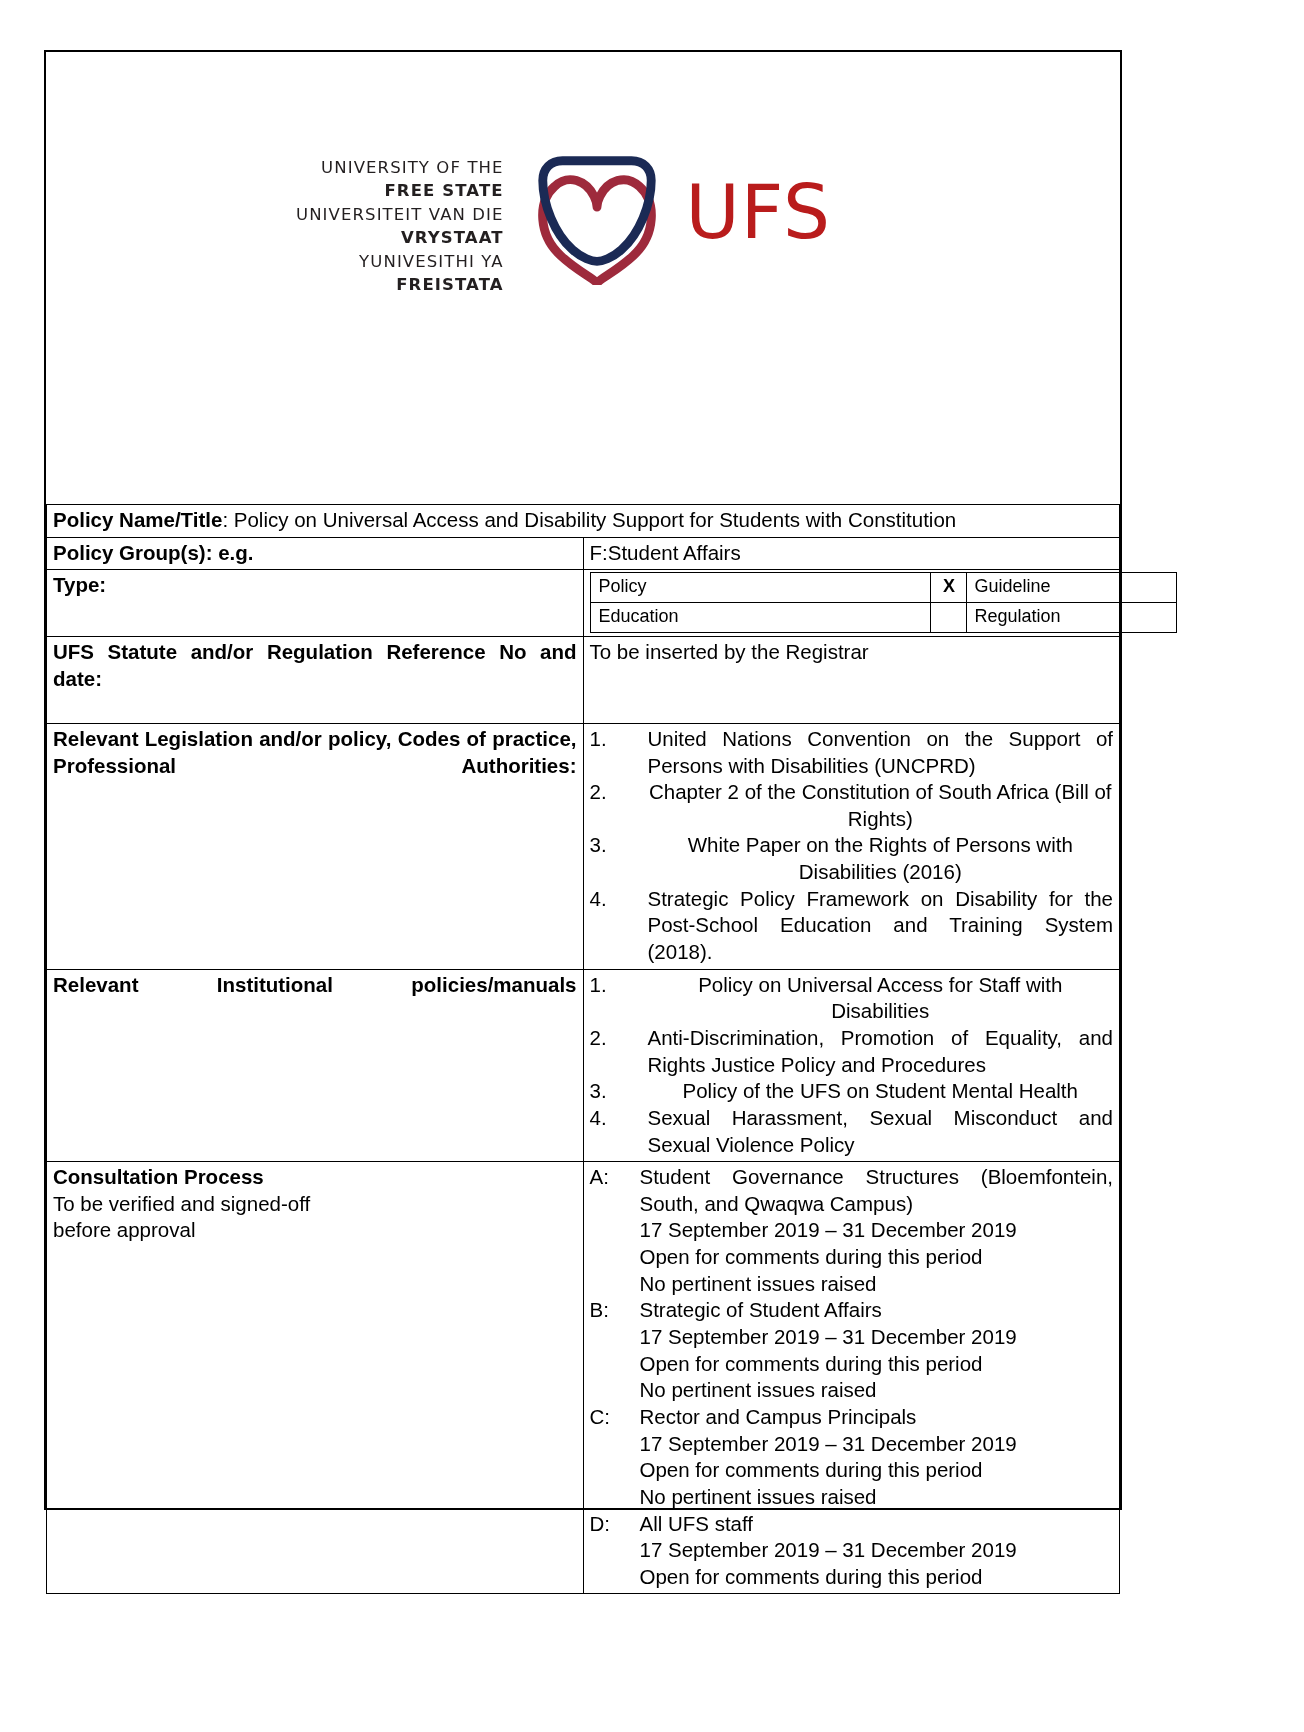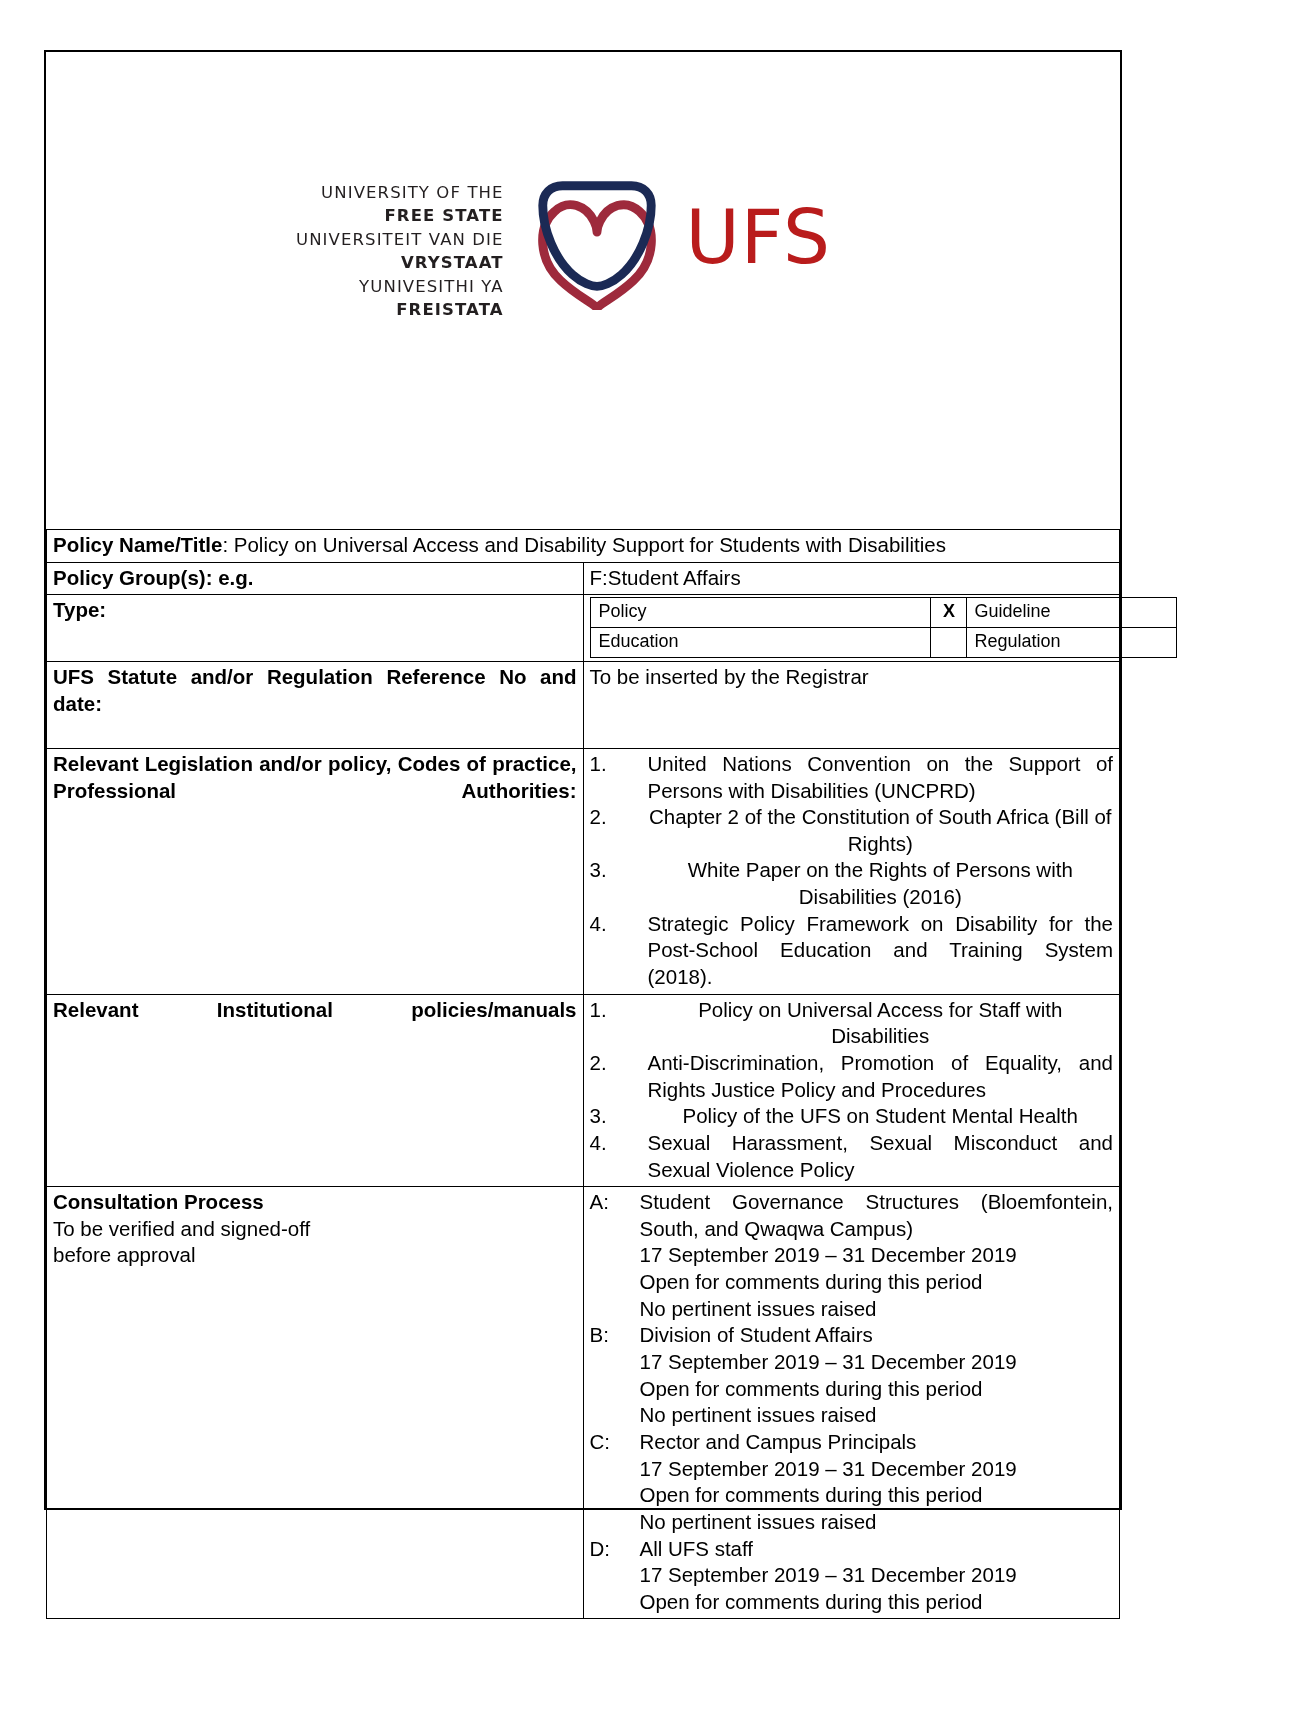--- a/index.html
+++ b/index.html
@@ -22,21 +22,20 @@
     width: 1078px;
     height: 1460px;
     border: 2px solid #000000;
     background: #ffffff;
   }
 
   
   .logo-area {
     height: 452px;
     position: relative;
-    margin-top: 25px;
   }
   .logo-wrap {
     position: absolute;
     left: 250px;
     top: 82px;
     display: flex;
     align-items: center;
   }
   .logo-words {
     text-align: right;
@@ -166,21 +165,21 @@
 
       <div class="logo-ufs">UFS</div>
     </div>
   </div>
 
   <table class="meta">
 
     <tbody>
         <tr>
       <td class="titlecell" colspan="2">
-        <b>Policy Name/Title</b><span>: </span><span>Policy on Universal Access and Disability Support for Students with Disabilities</span>
+        <b>Policy Name/Title</b><span>: </span><span>Policy on Universal Access and Disability Support for Students with Constitution</span>
       </td>
     </tr>
 
     <tr>
       <td class="lbl nj">Policy Group(s): e.g.</td>
       <td class="val">F:Student Affairs</td>
     </tr>
 
     <tr>
       <td class="lbl nj">Type:</td>
@@ -277,21 +276,21 @@
               <span class="sub">Student Governance Structures (Bloemfontein, South, and Qwaqwa Campus)</span>
               <span class="sub">17 September 2019 – 31 December 2019</span>
               <span class="sub">Open for comments during this period</span>
               <span class="sub">No pertinent issues raised</span>
             </span>
           </li>
 
           <li>
             <span class="num">B:</span>
             <span class="txt">
-              <span class="sub">Division of Student Affairs</span>
+              <span class="sub">Strategic of Student Affairs</span>
               <span class="sub">17 September 2019 – 31 December 2019</span>
               <span class="sub">Open for comments during this period</span>
               <span class="sub">No pertinent issues raised</span>
             </span>
           </li>
 
           <li>
             <span class="num">C:</span>
             <span class="txt">
               <span class="sub">Rector and Campus Principals</span>

